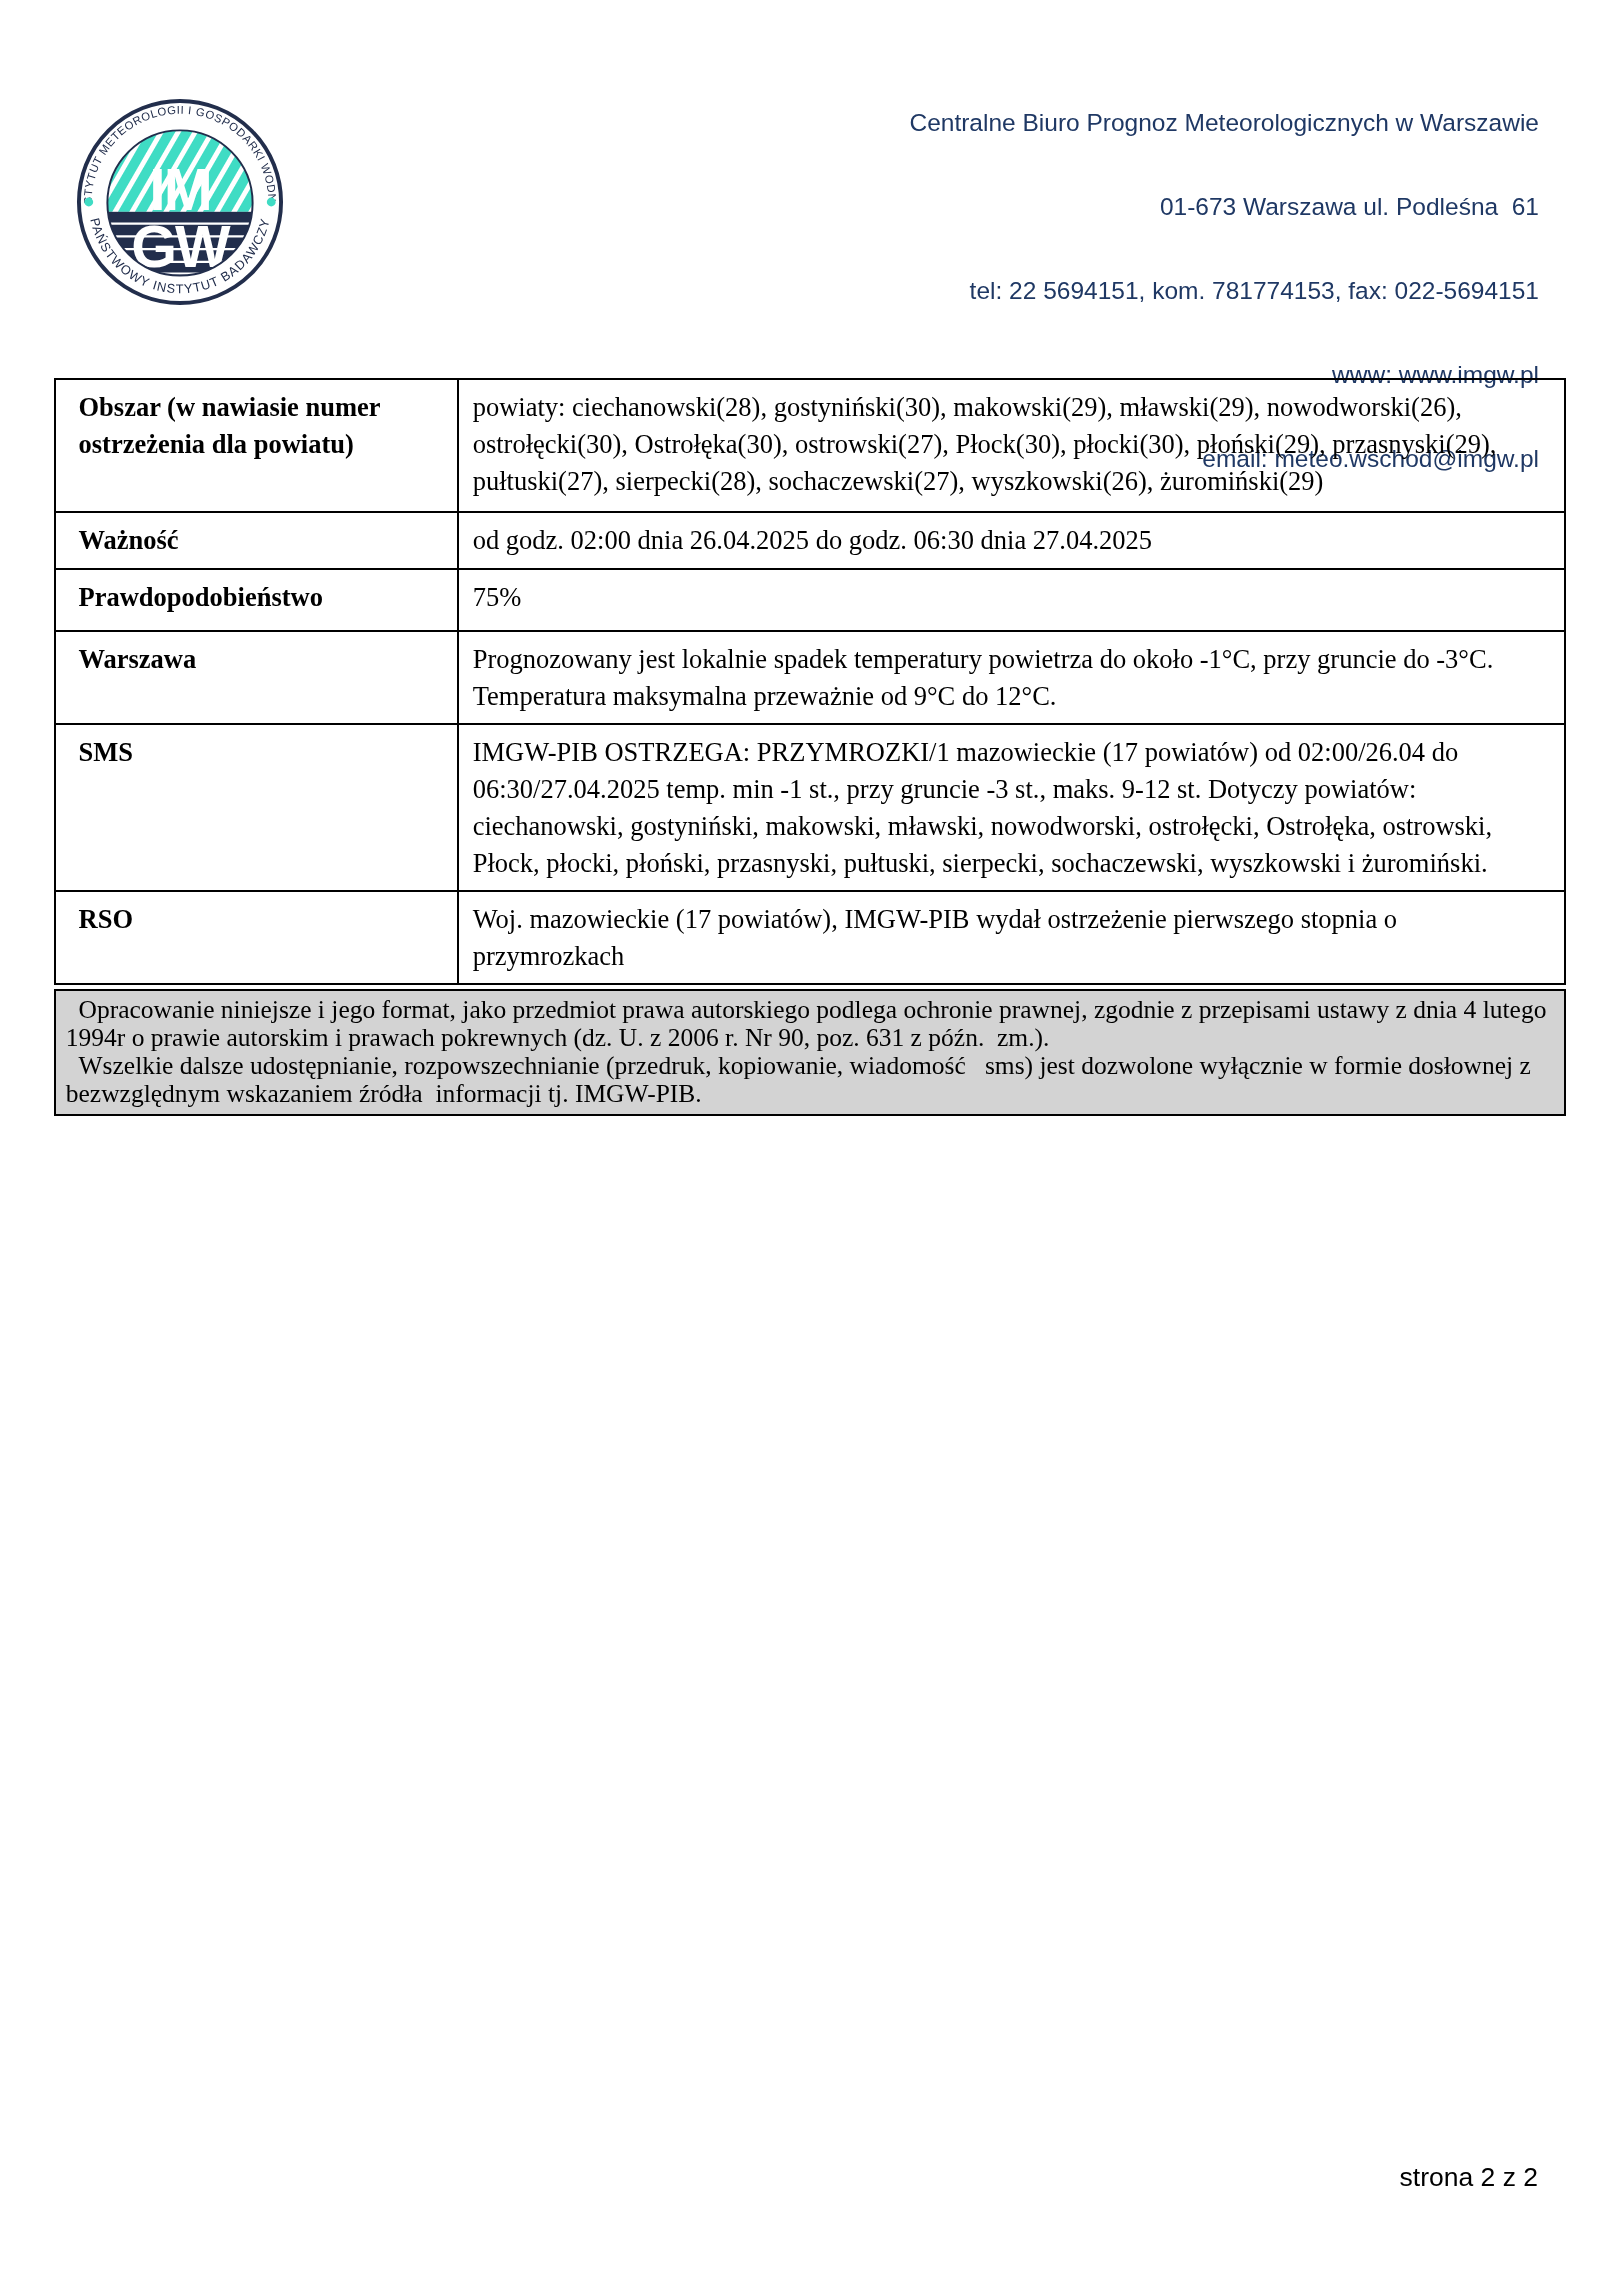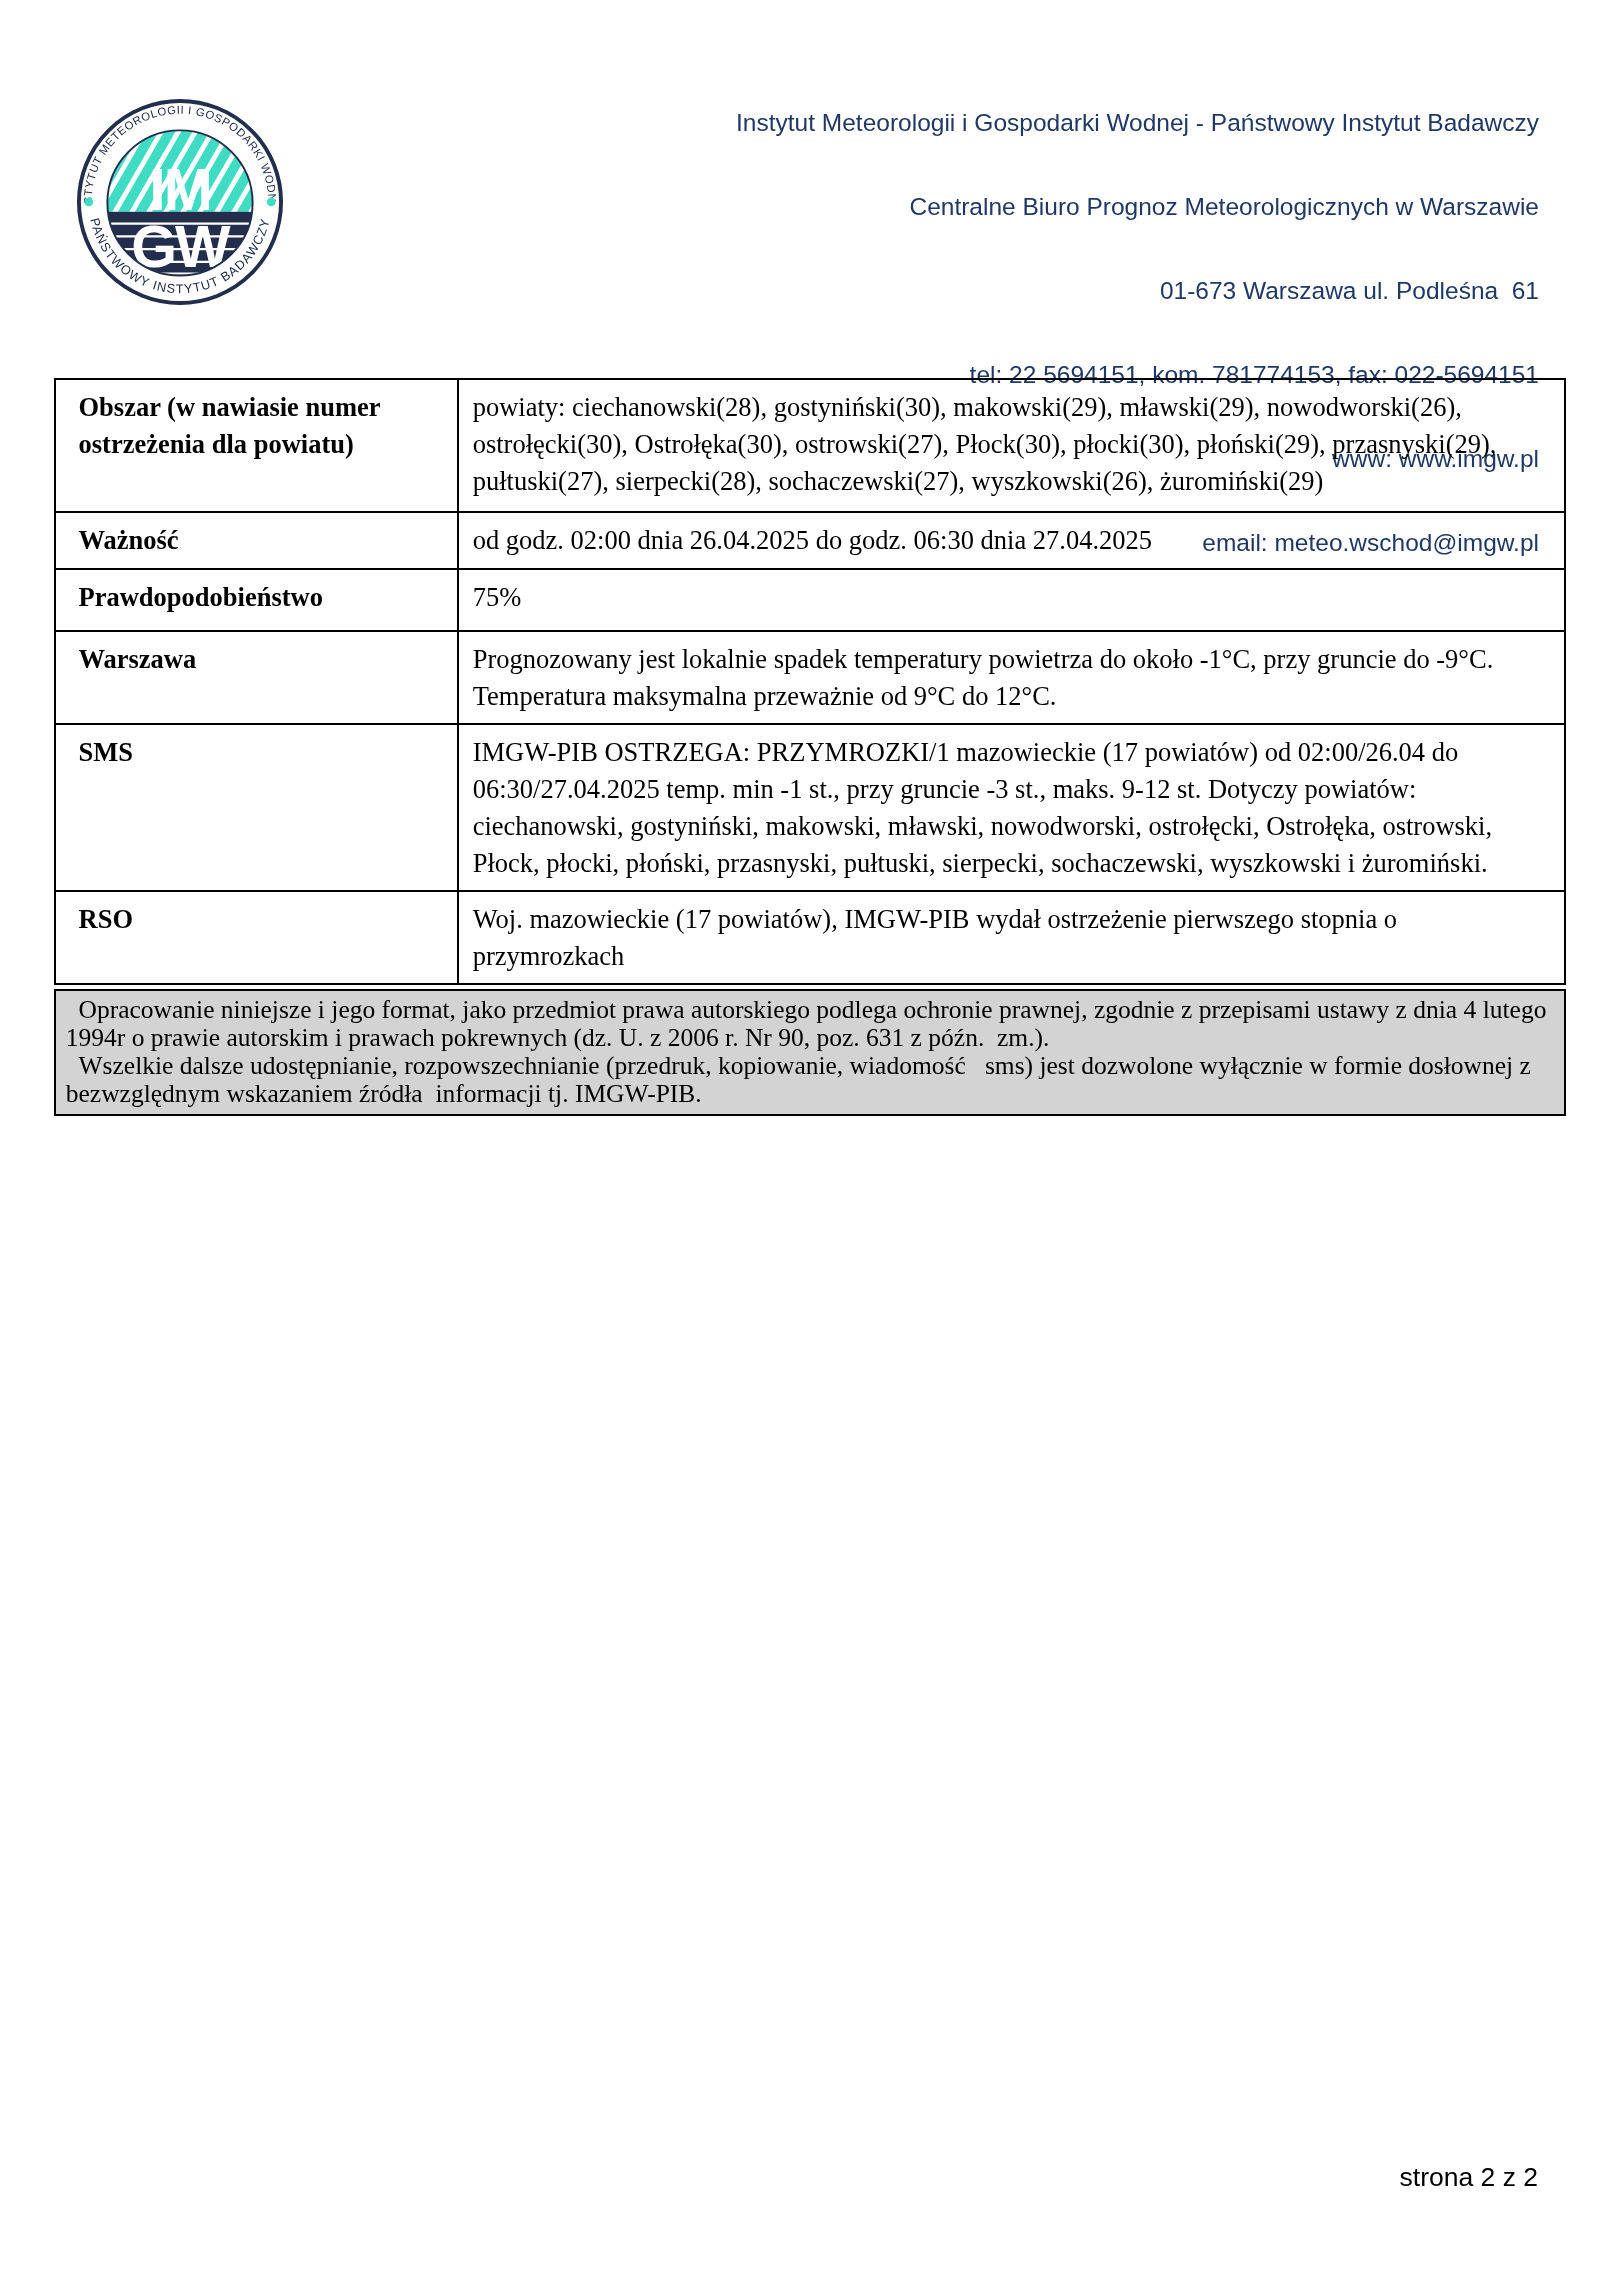--- a/index.html
+++ b/index.html
@@ -123,21 +123,20 @@
     </text>
     <text font-family="Liberation Sans, sans-serif" font-size="13" letter-spacing="1" fill="#222e4c">
       <textPath href="#arcBot" startOffset="50%" text-anchor="middle">PAŃSTWOWY INSTYTUT BADAWCZY</textPath>
     </text>
 
     <circle cx="13" cy="106" r="4.5" fill="#3fdcc4"></circle>
     <circle cx="199" cy="106" r="4.5" fill="#3fdcc4"></circle>
   </svg>
 
   <div class="header-text">
-    <div>Instytut Meteorologii i Gospodarki Wodnej - Państwowy Instytut Badawczy</div>
     <div class="hl-bold">Centralne Biuro Prognoz Meteorologicznych w Warszawie</div>
     <div>01-673 Warszawa ul. Podleśna  61</div>
     <div>tel: 22 5694151, kom. 781774153, fax: 022-5694151</div>
     <div>www: www.imgw.pl</div>
     <div>email: meteo.wschod@imgw.pl</div>
   </div>
 
   <div class="content">
     <table class="warning">
       <colgroup>
@@ -152,21 +151,21 @@
         <tr class="r-waznosc">
           <td class="label">Ważność</td>
           <td class="value">od godz. 02:00 dnia 26.04.2025 do godz. 06:30 dnia 27.04.2025</td>
         </tr>
         <tr class="r-prawd">
           <td class="label">Prawdopodobieństwo</td>
           <td class="value">75%</td>
         </tr>
         <tr class="r-przebieg">
           <td class="label">Warszawa</td>
-          <td class="value">Prognozowany jest lokalnie spadek temperatury powietrza do około -1°C, przy gruncie do -9°C. Temperatura maksymalna przeważnie od 9°C do 12°C.</td>
+          <td class="value">Prognozowany jest lokalnie spadek temperatury powietrza do około -1°C, przy gruncie do -3°C. Temperatura maksymalna przeważnie od 9°C do 12°C.</td>
         </tr>
         <tr class="r-sms">
           <td class="label">SMS</td>
           <td class="value">IMGW-PIB OSTRZEGA: PRZYMROZKI/1 mazowieckie (17 powiatów) od 02:00/26.04 do 06:30/27.04.2025 temp. min -1 st., przy gruncie -3 st., maks. 9-12 st. Dotyczy powiatów: ciechanowski, gostyniński, makowski, mławski, nowodworski, ostrołęcki, Ostrołęka, ostrowski, Płock, płocki, płoński, przasnyski, pułtuski, sierpecki, sochaczewski, wyszkowski i żuromiński.</td>
         </tr>
         <tr class="r-rso">
           <td class="label">RSO</td>
           <td class="value">Woj. mazowieckie (17 powiatów), IMGW-PIB wydał ostrzeżenie pierwszego stopnia o przymrozkach</td>
         </tr>
       </tbody>

